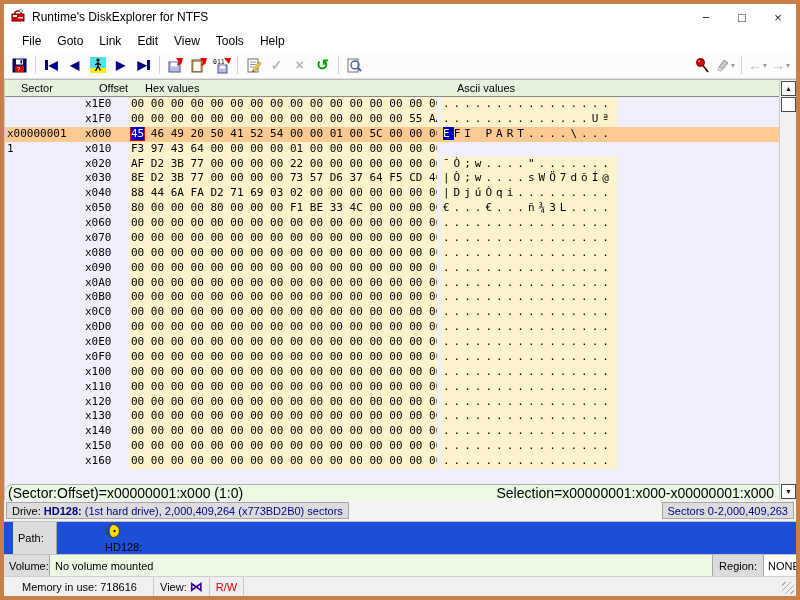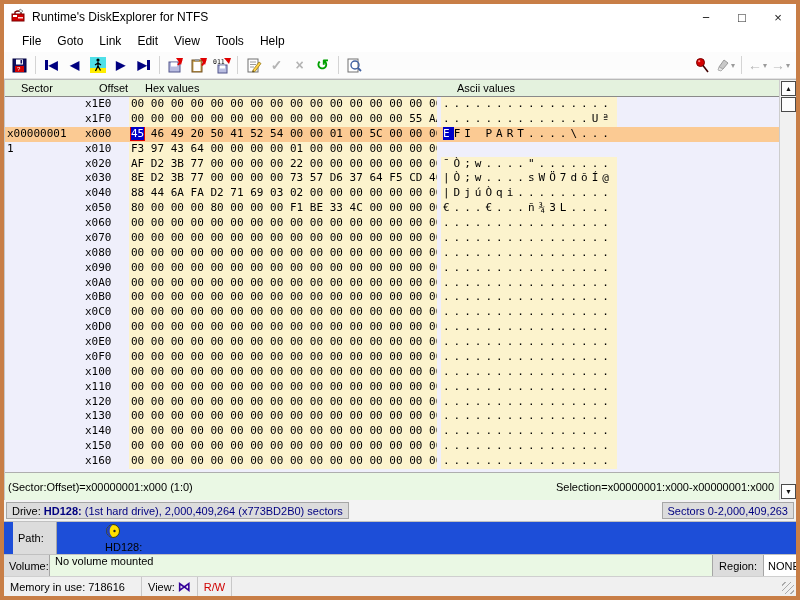--- a/index.html
+++ b/index.html
@@ -35,50 +35,50 @@
   .hv-header .hcell{padding-left:16px;white-space:nowrap;}
   .hv-rows{height:372px;overflow:hidden;}
   .hv-row{height:14.88px;line-height:14.8px;font-family:"DejaVu Sans Mono",monospace;font-size:11px;white-space:pre;}
   .hv-row .cell{padding-left:2px;overflow:hidden;}
   .c-hex,.c-ascii{background:#fcf3cd;}
   .c-ascii{letter-spacing:4px;padding-left:3px;}
   .hv-row.sel{background:#fbca93;}
   .hv-row.sel .cell{background:#fbca93;}
   .sel-byte{background:#0000c8;color:#fff;border:1px solid #e00000;margin:-1px;padding:0;}
   .sel-char{background:#0000c8;color:#fff;}
-  .hv-statusline{position:absolute;left:0;right:0;bottom:0;height:28px;background:#eaf8e4;border-top:1px solid #aeaeae;
-    display:flex;align-items:center;font-size:11px;padding:0 22px 0 3px;}
+  .hv-statusline{position:absolute;left:0;right:0;bottom:0;height:16px;background:#eaf8e4;border-top:1px solid #aeaeae;
+    display:flex;align-items:center;font-size:14px;padding:0 22px 0 3px;border-radius:8px;}
   .hv-status-left{flex:1;white-space:nowrap;}
   .hv-status-right{white-space:nowrap;}
   
   .hv-scroll{position:absolute;top:0;right:0;bottom:0;width:17px;background:#f1f1f1;border-left:1px solid #cdcdcd;}
   .sb-btn{position:absolute;left:1px;width:15px;height:15px;background:#fdfdfd;border:1px solid #4a4a4a;
     display:flex;align-items:center;justify-content:center;font-size:7px;color:#111;}
   .sb-up{top:1px;}
   .sb-down{bottom:1px;}
   .sb-thumb{position:absolute;left:1px;top:17px;width:15px;height:15px;background:#fdfdfd;border:1px solid #4a4a4a;}
   
   .drivebar{height:21px;flex:none;background:#f3f3f3;display:flex;align-items:center;padding:0 2px;font-size:11px;}
   .bar-panel{background:#dcdcdc;border:1px solid #a6a6a6;height:17px;display:flex;align-items:center;padding:0 5px;white-space:nowrap;}
   .navy{color:#000080;}
   .bold{font-weight:bold;}
   .drive-right{margin-left:auto;}
   .pathbar{height:33px;flex:none;background:#1d4ed8;display:flex;border-top:1px solid #c0c0c0;padding-left:9px;}
   .path-label{width:44px;flex:none;background:#dcdcdc;border-right:1px solid #a6a6a6;font-size:11px;display:flex;align-items:center;padding-left:5px;}
   .path-content{flex:1;padding:2px 0 0 48px;font-size:11px;}
   .path-drive-text{margin-top:0;}
-  .volumebar{height:22px;flex:none;background:#eaf8e4;display:flex;align-items:flex-start;border-top:1px solid #c0c0c0;font-size:11px;}
+  .volumebar{height:22px;flex:none;background:#eaf8e4;display:flex;align-items:center;border-top:1px solid #c0c0c0;font-size:11px;}
   .vol-label{width:46px;flex:none;background:#dcdcdc;border-right:1px solid #a6a6a6;height:100%;display:flex;align-items:center;padding-left:5px;}
   .vol-value{flex:1;padding-left:5px;}
   .region-label{background:#dcdcdc;border-left:1px solid #a6a6a6;border-right:1px solid #a6a6a6;height:100%;display:flex;align-items:center;padding:0 6px;}
   .region-value{width:32px;background:#ffffff;height:100%;display:flex;align-items:center;padding-left:4px;}
   
   .statusbar{height:20px;flex:none;background:#f0f0f0;border-top:1px solid #cfcfcf;display:flex;align-items:center;font-size:11px;position:relative;}
   .sb-panel{height:100%;display:flex;align-items:center;padding:0 6px;border-right:1px solid #c8c8c8;}
-  .sb-mem{width:138px;}
+  .sb-mem{width:138px;margin-left:12px;}
   .rw{color:#d00000;}
   .view-glyph{color:#330099;font-size:13px;font-weight:bold;margin-left:3px;}
   .grip{position:absolute;right:2px;bottom:2px;width:12px;height:12px;
     background:repeating-linear-gradient(135deg,transparent 0 2px,#aaa 2px 3px,transparent 3px 4px);}
 </style>
 </head>
 <body>
 
 <div class="window">
 

